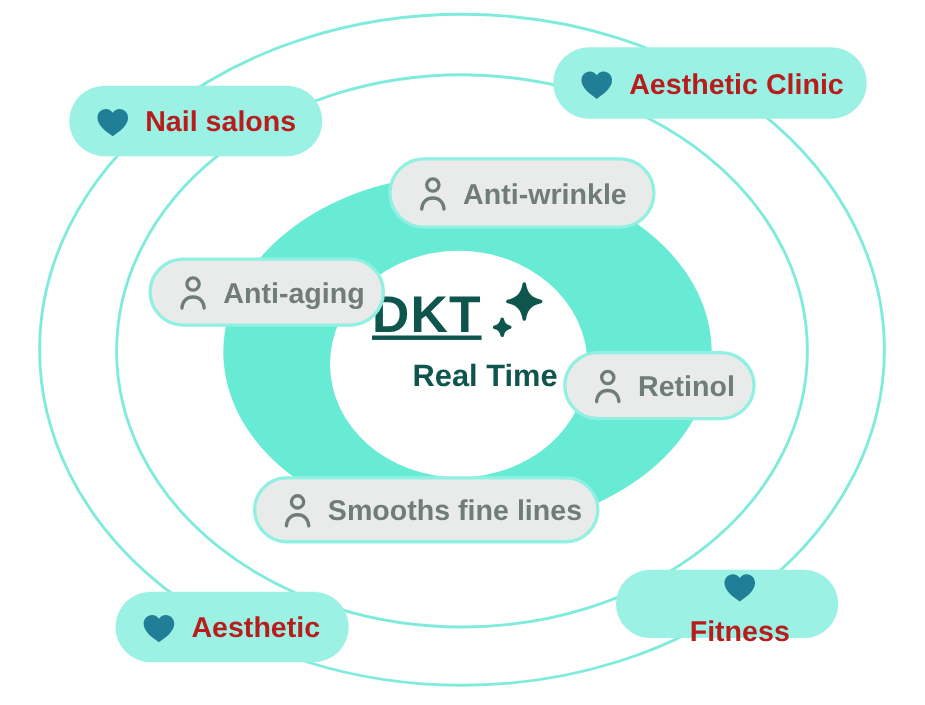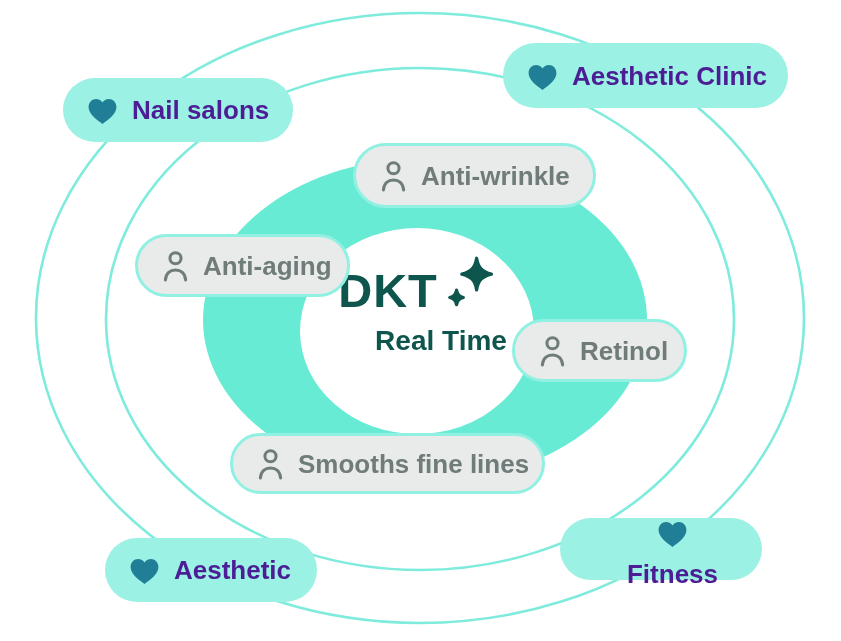--- a/index.html
+++ b/index.html
@@ -18,21 +18,21 @@
     display:flex;align-items:center;
     box-sizing:border-box;
     border-radius:999px;
     padding-left:23px;
     gap:13px;
     font-weight:600;
     font-size:26px;
     line-height:1;
     white-space:nowrap;
   }
-  .pill.mint{background:#9BF1E3;color:#4c1d95;}
+  .pill.mint{background:#9BF1E3;color:#b91c1c;}
   .pill.gray{background:#E9EBEA;color:#6F7C7A;border:3px solid #90F0E1;}
   .pill .icon{display:flex;align-items:center;justify-content:center;flex:0 0 auto;}
   .pill.mint .icon{color:#207F96;}
   .pill.gray .icon{color:#6F7C7A;}
 
   .pill-nail-salons       {left:63px;  top:78px;  width:230px; height:64px;}
   .pill-aesthetic-clinic  {left:503px; top:43px;  width:285px; height:65px;}
   .pill-anti-wrinkle      {left:353px; top:143px; width:243px; height:65px;}
   .pill-anti-aging        {left:135px; top:234px; width:215px; height:63px;}
   .pill-retinol           {left:512px; top:319px; width:175px; height:63px;}
@@ -41,21 +41,21 @@
   .pill-fitness           {left:560px; top:518px; width:202px; height:62px;flex-direction:column;}
 
   
   .brand{
     position:absolute;
     left:417px; top:262px;
     transform:translateX(-50%);
     display:flex;flex-direction:column;align-items:center;
     color:#0E564D;
   }
-  .brand-row{display:flex;align-items:center;gap:6px;}
+  .brand-row{display:flex;gap:6px;text-decoration:underline;}
   .brand-name{
     font-size:47px;font-weight:bold;letter-spacing:1px;line-height:1;
   }
   .brand-sparkle{transform:translateY(-7px);}
   .brand-subtitle{
     font-size:28px;font-weight:bold;line-height:1;margin-top:9px;margin-left:48px;
   }
 </style>
 </head>
 <body>

